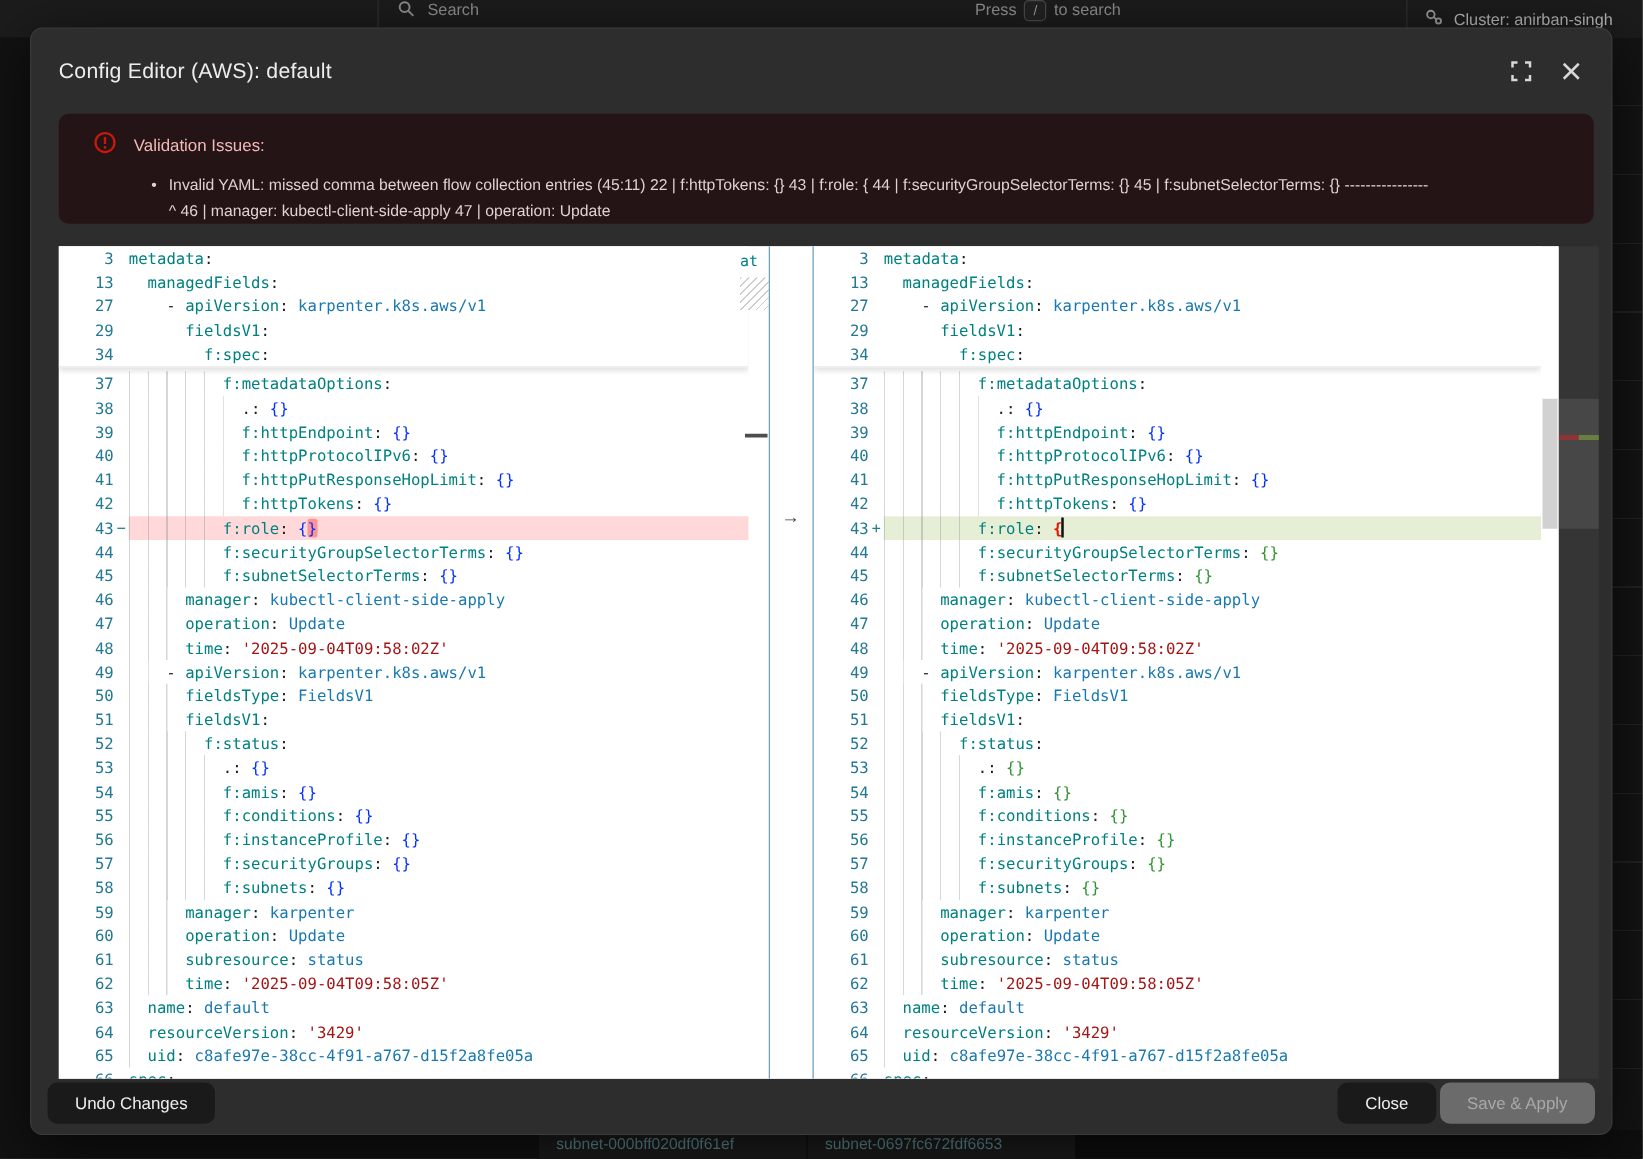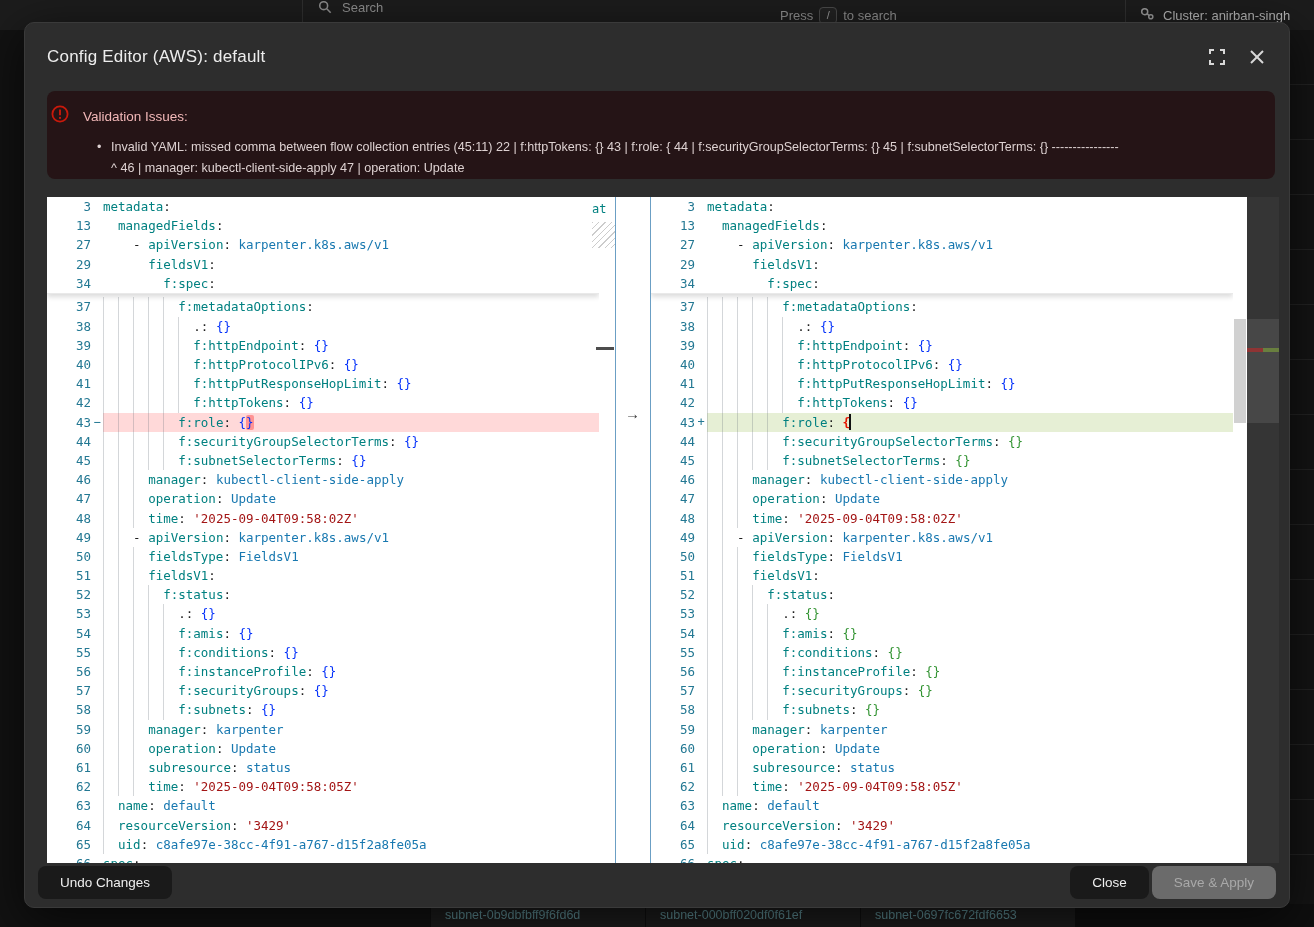--- a/index.html
+++ b/index.html
@@ -4,42 +4,42 @@
 <style>
   html,body{margin:0;padding:0;background:#121212;width:1314px;height:927px;overflow:hidden;
     font-family:"Liberation Sans",sans-serif;position:relative}
   *{box-sizing:border-box}
 
   
   .topbar{position:absolute;left:0;top:0;width:1314px;height:30px;background:#1c1c1c;
     display:flex;align-items:center;color:#8d8d8d;font-size:13px}
   .tb-div{position:absolute;top:0;height:30px;width:1px;background:#2f2f2f}
   .search-wrap{position:absolute;left:318px;top:0;height:30px;display:flex;gap:10px;color:#8d8d8d}
-  .press-wrap{position:absolute;left:780px;top:0;height:30px;display:flex;align-items:center;gap:6px;color:#8d8d8d}
+  .press-wrap{position:absolute;left:780px;top:0;height:30px;display:flex;gap:6px;color:#8d8d8d}
   .keycap{display:inline-flex;align-items:center;justify-content:center;min-width:18px;height:17px;
     border:1px solid #4a4a4a;border-radius:4px;font-size:11px;color:#9a9a9a;padding:0 4px;background:#222}
   .cluster-wrap{position:absolute;left:1140px;top:0;height:30px;display:flex;align-items:center;gap:8px;color:#b6b6b6;
     white-space:nowrap;overflow:hidden;width:174px}
   .right-strip{position:absolute;left:1290px;top:30px;width:24px;height:897px;background:#141414;
     background-image:repeating-linear-gradient(180deg,transparent 0 54px,#232323 54px 55px)}
   .subnet-row{position:absolute;left:430px;top:904px;width:884px;height:23px;display:flex;background:#0f0f0f}
   .subnet-cell{flex:0 0 215px;background:#1d1d1d;border-left:1px solid #0f0f0f;border-top:1px solid #2a2a2a;
     color:#5f8f96;font-size:12.5px;padding:3px 0 0 14px;white-space:nowrap;overflow:hidden}
 
   
   .modal{position:absolute;left:24px;top:22px;width:1266px;height:886px;background:#2d2d2d;border-radius:10px;
     box-shadow:0 12px 48px rgba(0,0,0,.65);border:1px solid #3a3a3a}
   .m-title{position:absolute;left:22px;top:24px;font-size:17px;font-weight:500;color:#ededed;letter-spacing:.2px}
   .icon-btn{position:absolute;top:20px;width:28px;height:28px;display:flex;align-items:center;justify-content:center;
     color:#d8d8d8;cursor:pointer;background:none;border:none;padding:0}
   .expand-btn{left:1178px}
   .close-btn{left:1218px}
 
   
-  .banner{position:absolute;left:22px;top:68px;width:1228px;height:88px;background:#251416;border-radius:8px;padding:14px 4px}
+  .banner{position:absolute;left:22px;top:68px;width:1228px;height:88px;background:#251416;border-radius:8px;padding:14px 28px}
   .banner-head{display:flex;align-items:center;gap:14px}
   .banner-title{color:#f2b8b8;font-size:13.5px}
   .vi-item{display:flex;margin:10px 0 0 46px;color:#ded2d2;font-size:12.6px;line-height:21px}
   .vi-bullet{width:14px;color:#ded2d2}
   .vi-text div{white-space:nowrap;overflow:hidden}
 
   
   .ed-base{position:absolute;left:22px;top:174px;width:1200px;height:666px;background:#fff;overflow:hidden}
   .pane{position:absolute;top:0;height:666px;overflow:hidden;background:#fff}
   .pane-left{left:0;width:552px}
@@ -120,21 +120,20 @@
           <circle cx="11.5" cy="11.5" r="2.2"></circle>
           <line x1="7.4" y1="8.2" x2="9.8" y2="10.2"></line>
       </svg>
     </span>
     <span>Cluster: anirban-singh</span>
   </div>
 </div>
 
 <div class="right-strip"></div>
 <div class="subnet-row" id="subnetRow">
-    <div class="subnet-cell">subnet-0b9dbfbff9f6fd6d</div>
     <div class="subnet-cell">subnet-000bff020df0f61ef</div>
     <div class="subnet-cell">subnet-0697fc672fdf6653</div>
   </div>
 
 <div class="modal">
   <div class="m-title">Config Editor (AWS): default</div>
   <button class="icon-btn expand-btn">
     <svg width="18" height="18" viewBox="0 0 18 18" fill="none" stroke="#d8d8d8" stroke-width="2">
       <path d="M2 6 V2 H6"></path>
         <path d="M12 2 H16 V6"></path>

